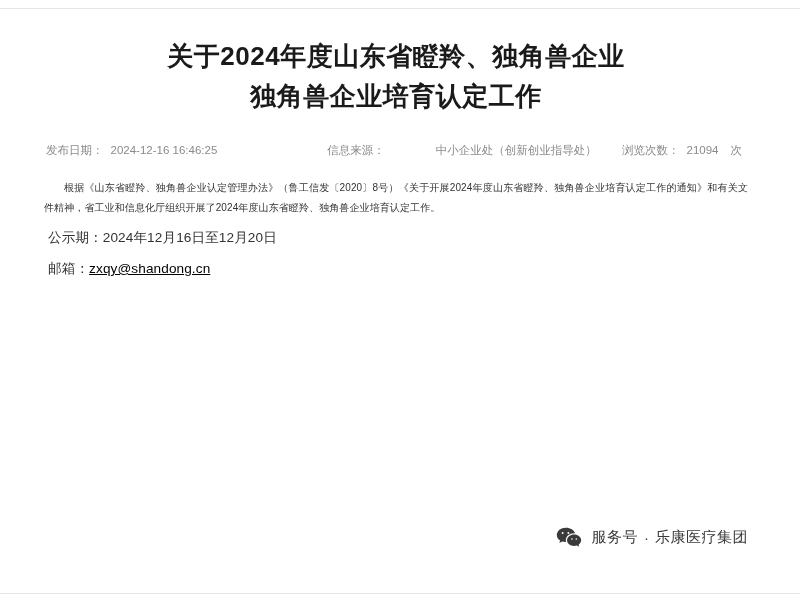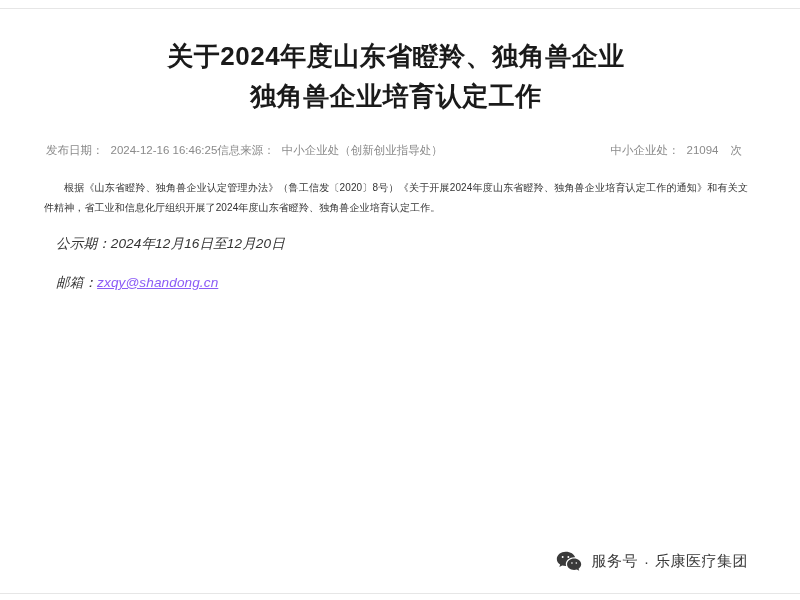--- a/index.html
+++ b/index.html
@@ -64,20 +64,22 @@
   }
   .meta-left {
     display: flex;
     align-items: center;
     white-space: nowrap;
   }
   .meta-center {
     display: flex;
     align-items: center;
     white-space: nowrap;
+    margin-left: 110px;
+    gap: 44px;
   }
   .meta-right {
     display: flex;
     align-items: center;
     white-space: nowrap;
     margin-left: auto;
   }
   .meta-label {
     color: #8a8a8a;
   }
@@ -98,32 +100,31 @@
     color: #333333;
     text-align: justify;
     margin: 0 0 6px 0;
     text-indent: 2em;
     letter-spacing: 0.1px;
   }
   .info-line {
     font-size: 13.6px;
     line-height: 2.0;
     color: #333333;
-    margin: 12px;
+    margin: 4px;
     letter-spacing: 0.1px;
-    font-style: italic;
   }
   .info-line .underline-blue {
-    color: #8b5cf6;
+    color: #000000;
     text-decoration: underline;
   }
   .footer-badge {
     position: absolute;
     right: 44px;
-    bottom: 28px;
+    bottom: 52px;
     display: flex;
     align-items: center;
     color: #3a3a3a;
     font-size: 15px;
   }
   .wechat-icon {
     width: 26px;
     height: 22px;
     margin-right: 10px;
     display: inline-block;
@@ -154,21 +155,21 @@
     <div class="meta-bar">
       <div class="meta-left">
         <span class="meta-label">发布日期：</span>
         <span class="meta-value">2024-12-16 16:46:25</span>
       </div>
       <div class="meta-center">
         <span class="meta-label">信息来源：</span>
         <span class="meta-value">中小企业处（创新创业指导处）</span>
       </div>
       <div class="meta-right">
-        <span class="meta-label">中小企业处：</span>
+        <span class="meta-label">浏览次数：</span>
         <span class="meta-value">21094</span>
         <span class="meta-unit">次</span>
       </div>
     </div>
 
     <div class="body-text">
       <p class="para">根据《山东省瞪羚、独角兽企业认定管理办法》（鲁工信发〔2020〕8号）《关于开展2024年度山东省瞪羚、独角兽企业培育认定工作的通知》和有关文件精神，省工业和信息化厅组织开展了2024年度山东省瞪羚、独角兽企业培育认定工作。</p>
 
       <p class="info-line">
         <span>公示期：</span><span>2024年12月16日至12月20日</span>

